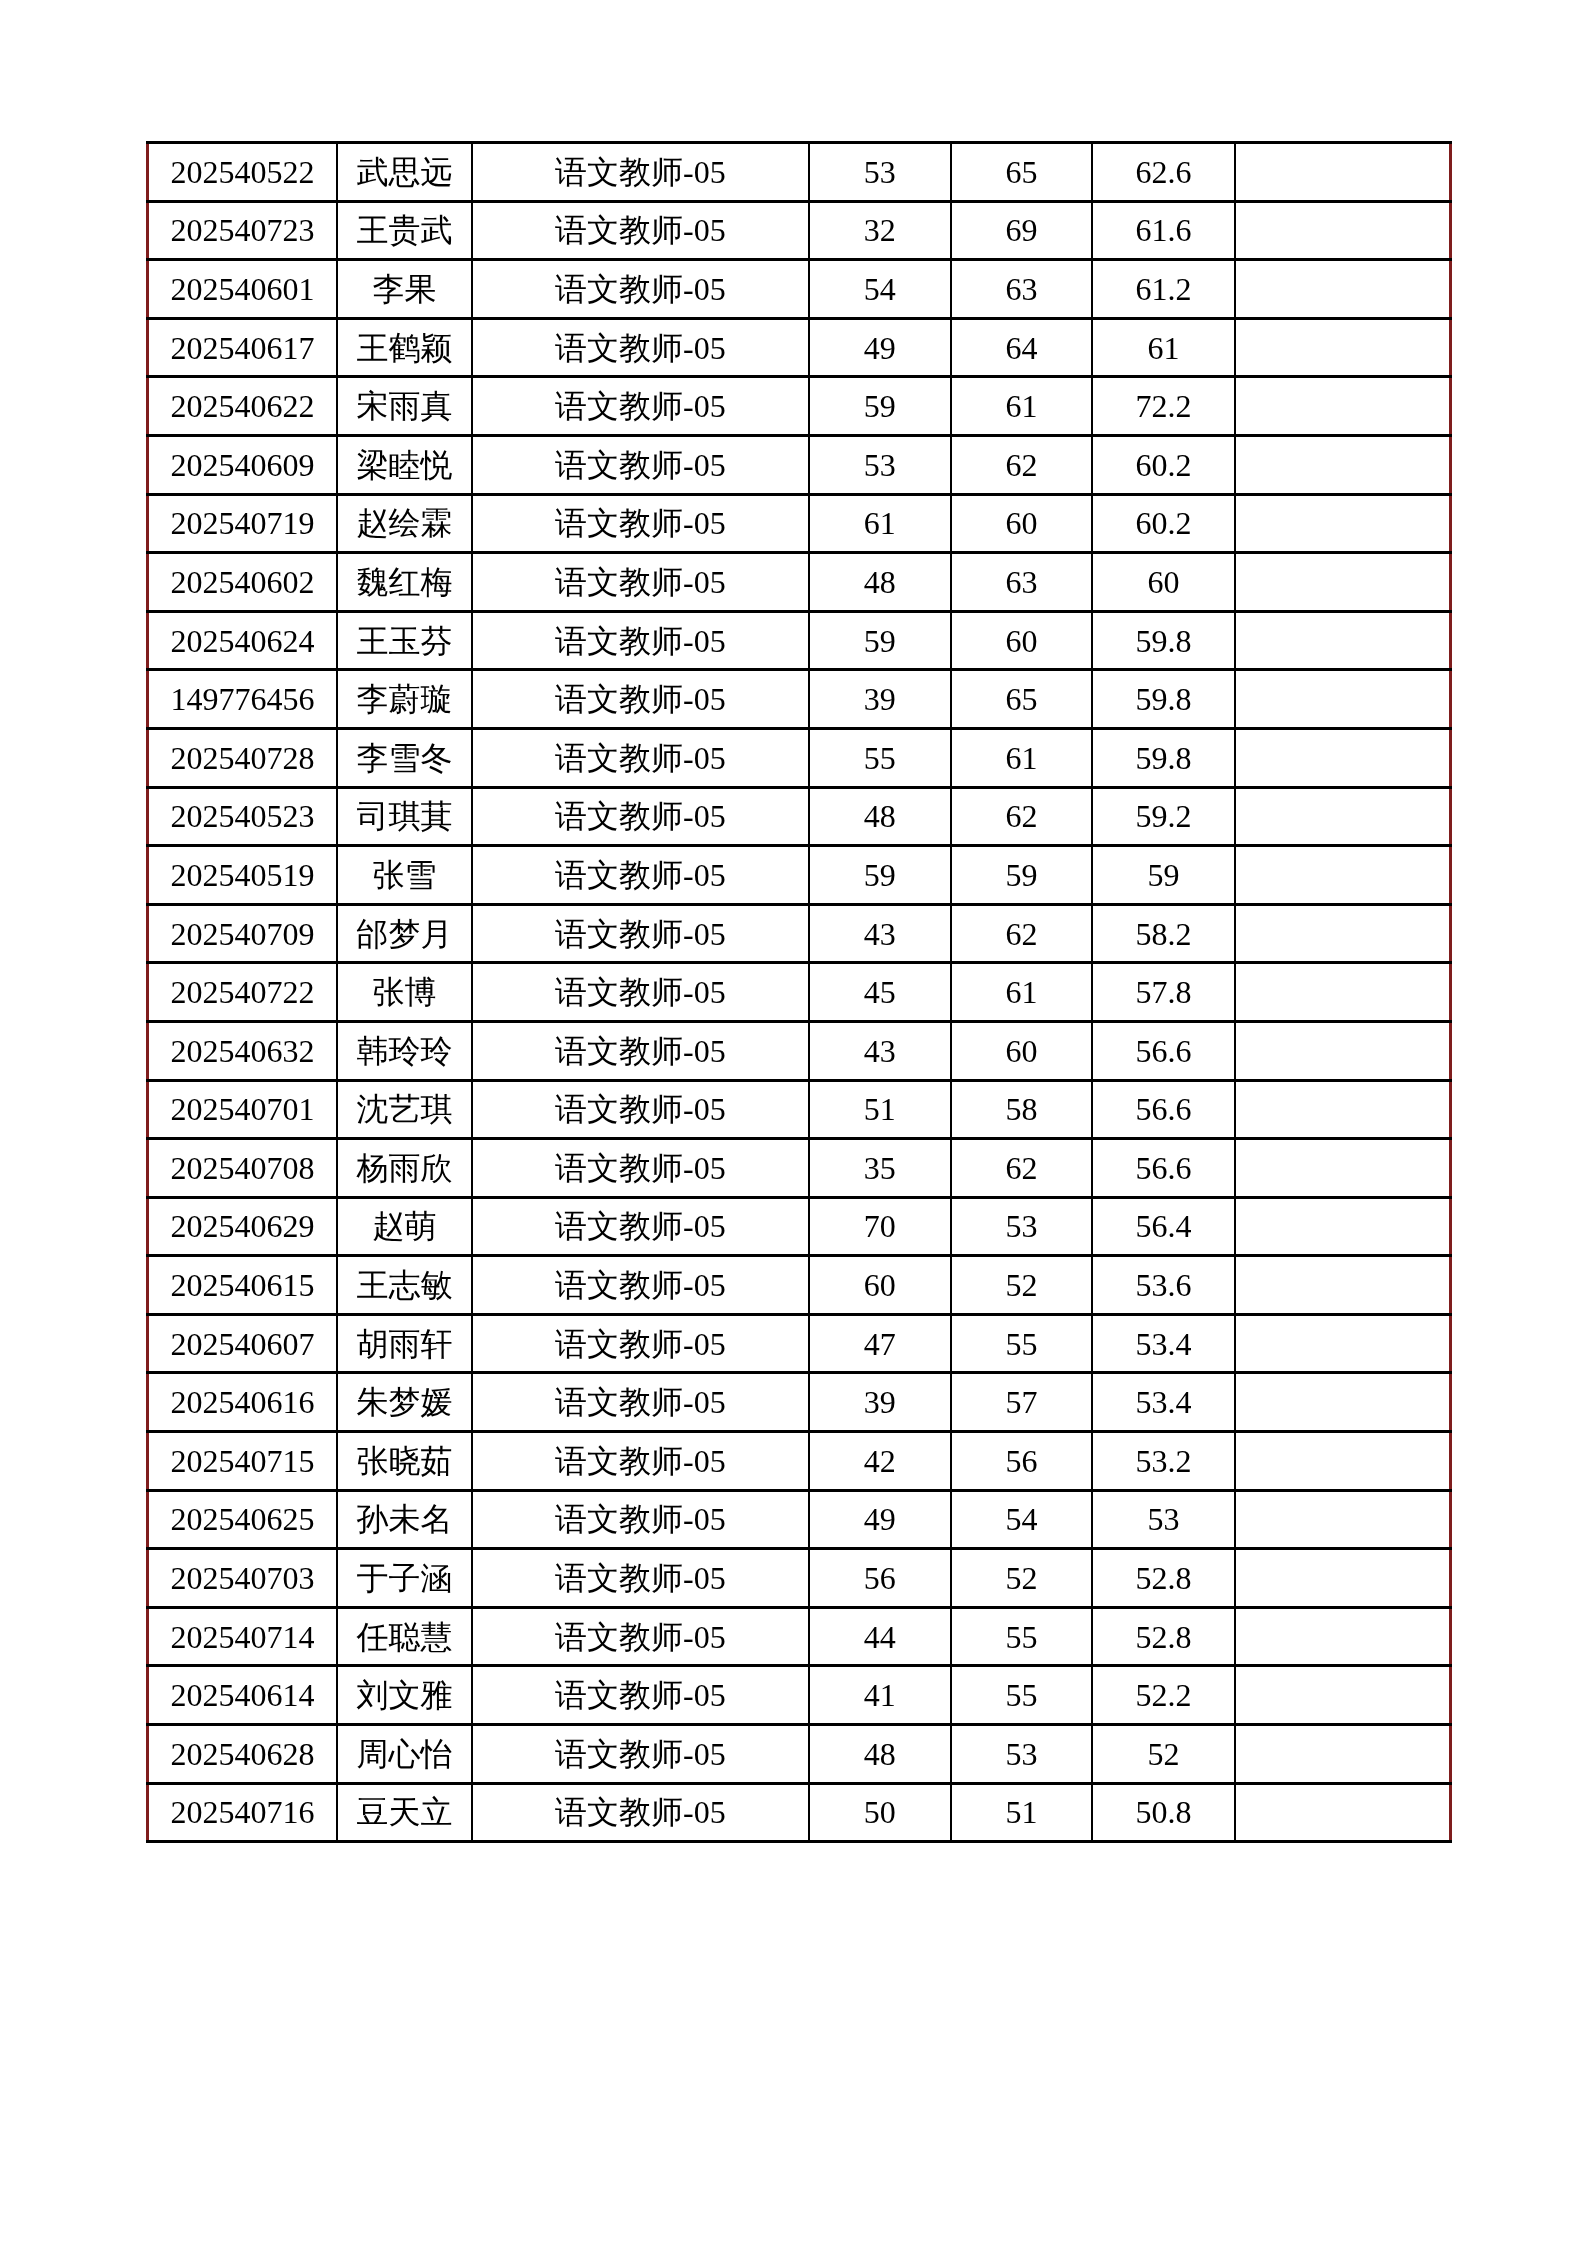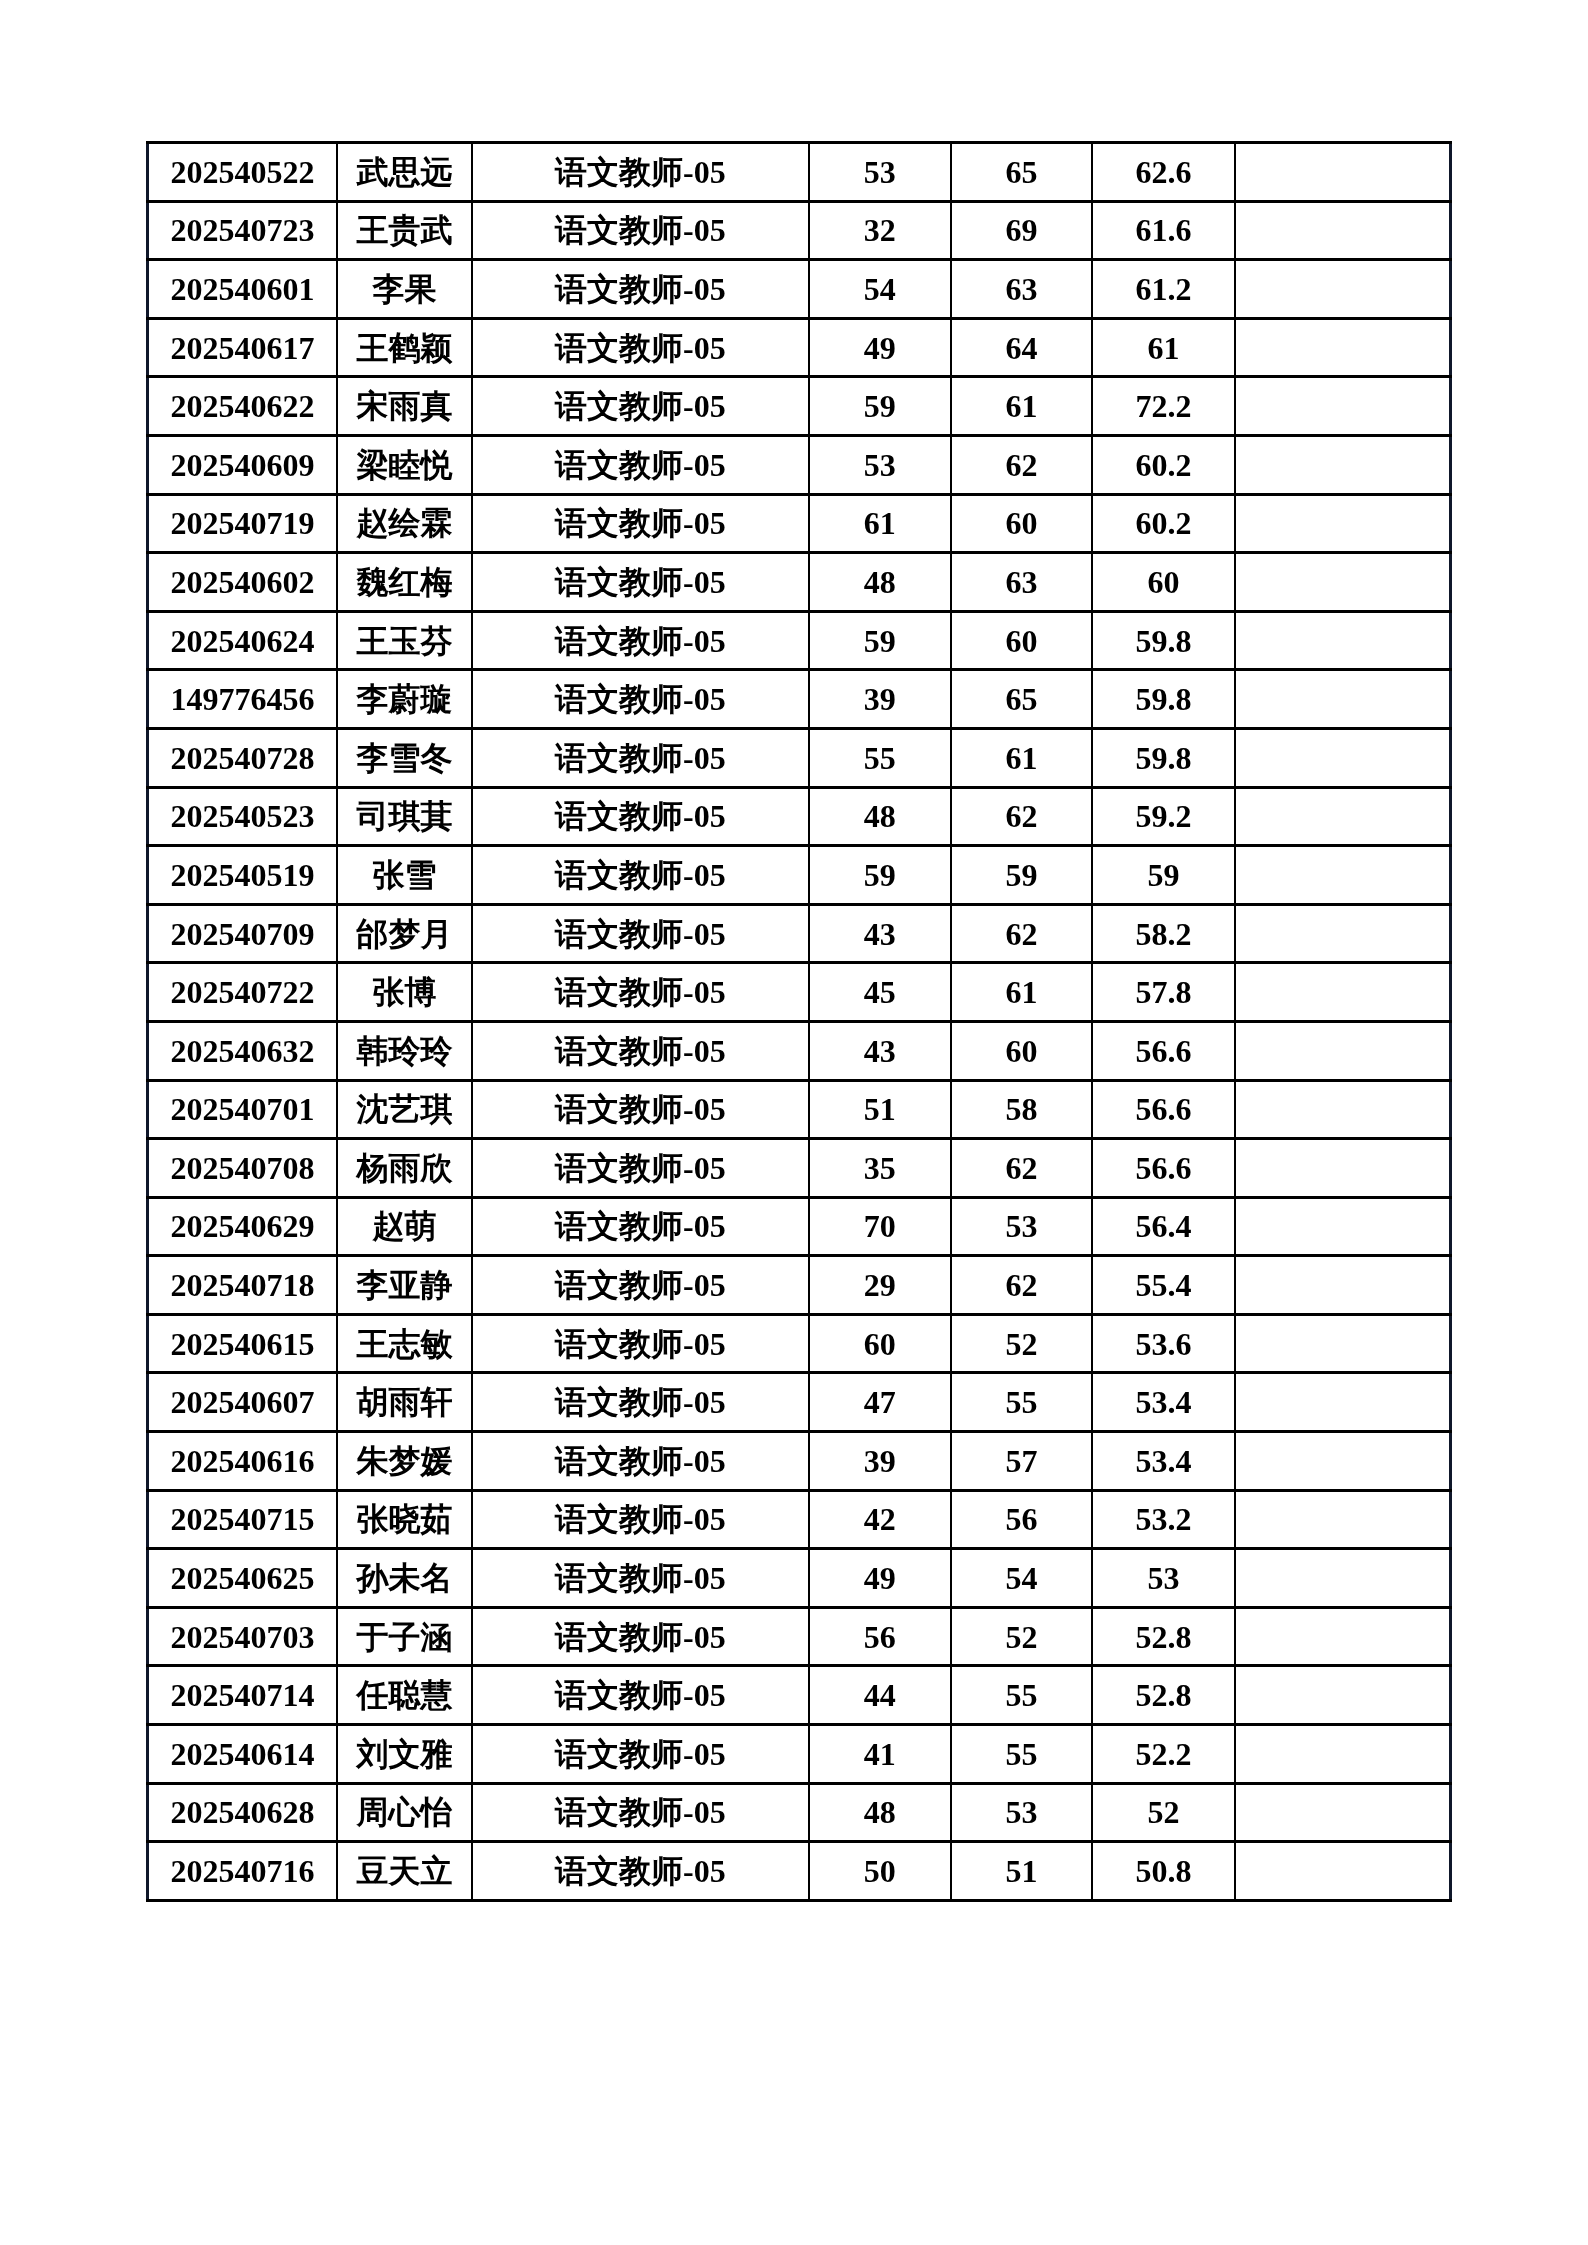--- a/index.html
+++ b/index.html
@@ -17,22 +17,21 @@
   .sheet {
     position: absolute;
     left: 146px;
     top: 141px;
     width: 1306px;
   }
   table.results {
     border-collapse: collapse;
     table-layout: fixed;
     width: 100%;
-    border: 3px solid #0f172a;
-    font-weight: bold;
+    border: 3px solid #7f1d1d;
   }
   table.results td {
     border-left: 2px solid #000000;
     border-right: 2px solid #000000;
     border-top: 3px solid #000000;
     border-bottom: 3px solid #000000;
     height: 55.6px;
     text-align: center;
     vertical-align: middle;
     font-size: 32px;
@@ -222,29 +221,20 @@
         <tr>
           <td>202540629</td>
           <td>赵萌</td>
           <td>语文教师-05</td>
           <td>70</td>
           <td>53</td>
           <td>56.4</td>
           <td></td>
         </tr>
         <tr>
-          <td>202540718</td>
-          <td>李亚静</td>
-          <td>语文教师-05</td>
-          <td>29</td>
-          <td>62</td>
-          <td>55.4</td>
-          <td></td>
-        </tr>
-        <tr>
           <td>202540615</td>
           <td>王志敏</td>
           <td>语文教师-05</td>
           <td>60</td>
           <td>52</td>
           <td>53.6</td>
           <td></td>
         </tr>
         <tr>
           <td>202540607</td>

